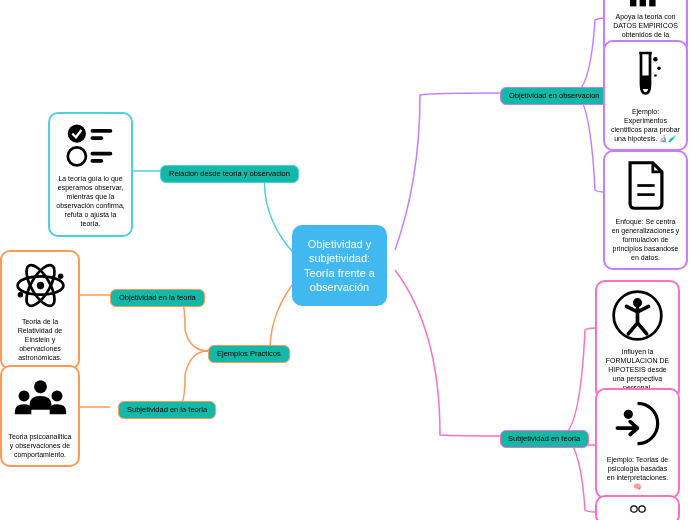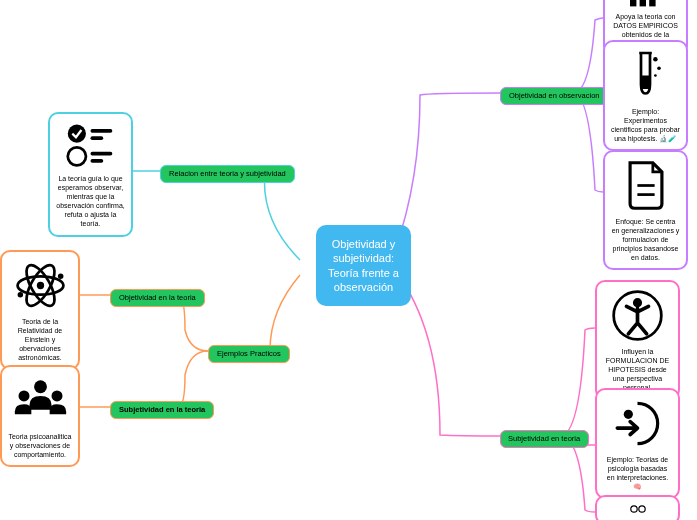--- a/index.html
+++ b/index.html
@@ -31,21 +31,21 @@
     font-weight: 500;
     width: 95px;
     padding: 12px 8px;
     border-radius: 10px;
   }
   .label-node {
     border: 1px solid;
     border-radius: 6px;
     padding: 3px 8px;
     font-size: 7.5px;
-    background: #22c55e;
+    background: #14b8a6;
   }
   .card-node {
     border: 2px solid;
     border-radius: 10px;
     background: white;
     width: 85px;
     padding: 6px;
     font-size: 7px;
   }
   .connector {
@@ -78,26 +78,26 @@
   <path d="M 573 93 Q 590 93 600 93 Q 600 93 603 93" stroke="#c77dff" stroke-width="1.5" fill="none"></path>
   <path d="M 573 93 Q 590 93 595 190 Q 598 192 603 192" stroke="#c77dff" stroke-width="1.5" fill="none"></path>
 
   <path d="M 395 270 Q 440 330 440 435 Q 460 436 500 436" stroke="#ff6ec7" stroke-width="1.5" fill="none"></path>
 
   <path d="M 560 436 Q 580 436 585 330 Q 588 328 595 328" stroke="#ff6ec7" stroke-width="1.5" fill="none"></path>
   <path d="M 560 436 Q 580 436 585 445 Q 588 445 595 445" stroke="#ff6ec7" stroke-width="1.5" fill="none"></path>
   <path d="M 560 436 Q 580 436 585 510 Q 588 512 595 512" stroke="#ff6ec7" stroke-width="1.5" fill="none"></path>
 </svg>
 
-<div class="node center-node" style="left:316px; top:225px;">
+<div class="node center-node" style="left:292px; top:225px;">
   <span>Objetividad y subjetividad: Teoría frente a observación</span>
 </div>
 
 <div class="node label-node" style="left:160px; top:165px; border-color:#4dd0e1; color:#000;">
-  <span>Relacion entre teoria y subjetividad</span>
+  <span>Relacion desde teoria y observacion</span>
 </div>
 
 <div class="node card-node" style="left:48px; top:112px; border-color:#4dd0e1;">
   <svg width="55" height="50" viewBox="0 0 60 55">
     <circle cx="15" cy="15" r="10" fill="#000"></circle>
     <path d="M10 15 L14 19 L20 11" stroke="#fff" stroke-width="2.5" fill="none"></path>
     <rect x="30" y="10" width="24" height="4" rx="2" fill="#000"></rect>
     <rect x="30" y="18" width="14" height="4" rx="2" fill="#000"></rect>
     <circle cx="15" cy="40" r="10" fill="none" stroke="#000" stroke-width="3"></circle>
     <rect x="30" y="35" width="24" height="4" rx="2" fill="#000"></rect>
@@ -119,21 +119,21 @@
     <ellipse cx="30" cy="30" rx="25" ry="10" fill="none" stroke="#000" stroke-width="3"></ellipse>
     <ellipse cx="30" cy="30" rx="25" ry="10" fill="none" stroke="#000" stroke-width="3" transform="rotate(60 30 30)"></ellipse>
     <ellipse cx="30" cy="30" rx="25" ry="10" fill="none" stroke="#000" stroke-width="3" transform="rotate(-60 30 30)"></ellipse>
     <circle cx="30" cy="30" r="4" fill="#000"></circle>
     <circle cx="52" cy="20" r="3" fill="#000"></circle>
     <circle cx="8" cy="40" r="3" fill="#000"></circle>
   </svg>
   <span>Teoria de la Relatividad de Einstein y obervaciones astronómicas.</span>
 </div>
 
-<div class="node label-node" style="left:110px; top:401px; border-color:#ff9a56;font-weight:bold;">
+<div class="node label-node" style="left:118px; top:401px; border-color:#ff9a56;">
   <span>Subjetividad en la teoria</span>
 </div>
 
 <div class="node card-node" style="left:0px; top:365px; border-color:#ff9a56; width:80px;">
   <svg width="55" height="55" viewBox="0 0 60 60">
     <circle cx="30" cy="15" r="7" fill="#000"></circle>
     <path d="M18 35 Q18 25 30 25 Q42 25 42 35 L42 40 L18 40 Z" fill="#000"></path>
     <circle cx="12" cy="25" r="6" fill="#000"></circle>
     <path d="M2 42 Q2 34 12 34 Q20 34 20 40 L20 45 L2 45 Z" fill="#000"></path>
     <circle cx="48" cy="25" r="6" fill="#000"></circle>

